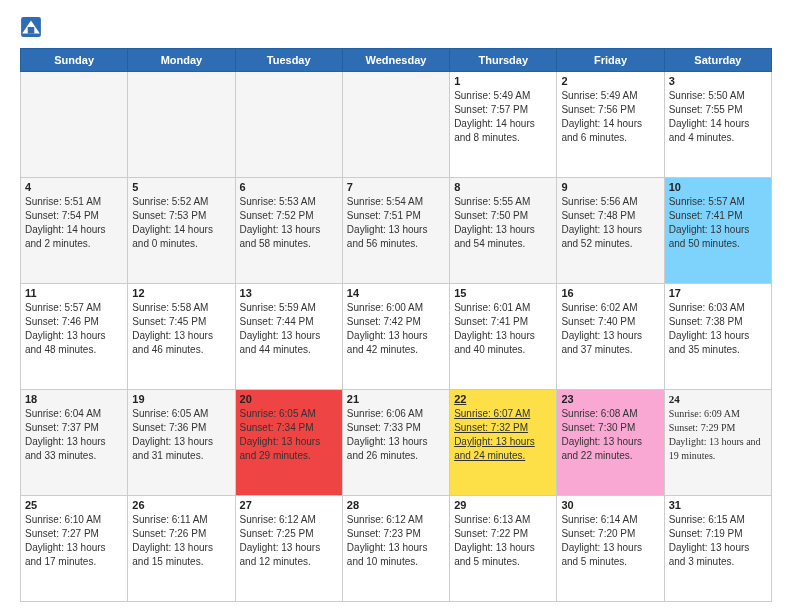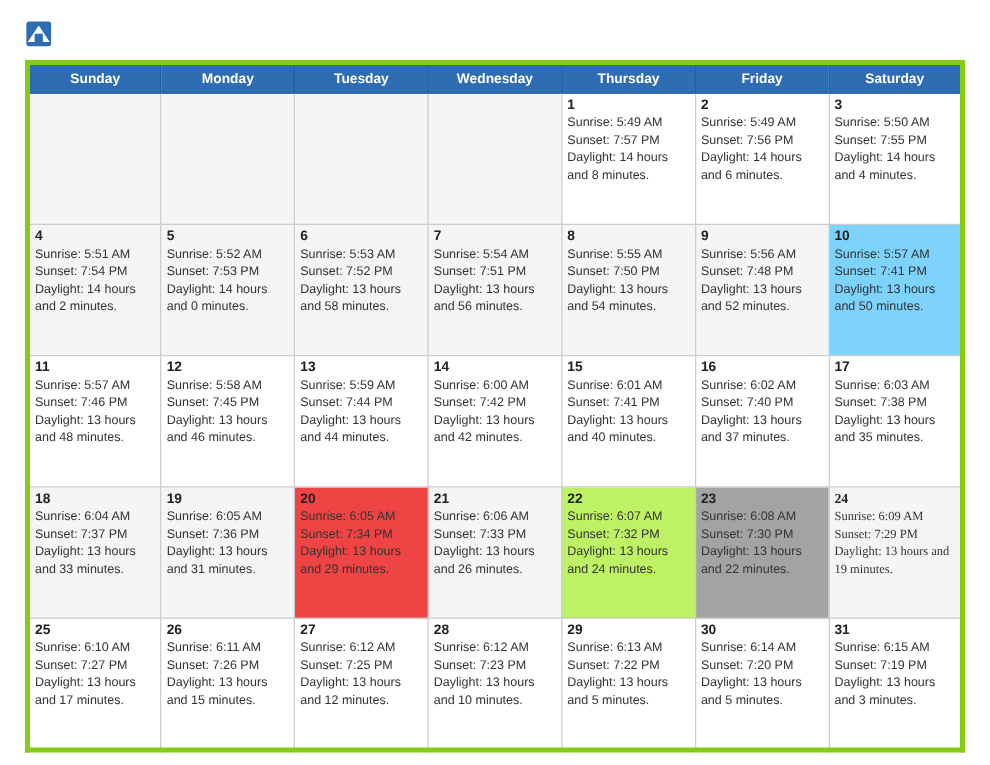--- a/index.html
+++ b/index.html
@@ -50,21 +50,21 @@
       font-weight: bold;
       color: #222;
       line-height: 1.1;
     }
     .location {
       font-size: 14px;
       color: #444;
     }
     .calendar {
       flex: 1;
-      border: 4px solid #84cc16;
+      border: 1px solid #84cc16;
       border-collapse: collapse;
       width: 100%;
       table-layout: fixed;
     }
     .calendar th {
       background: #2e6db4;
       color: #fff;
       font-size: 11px;
       font-weight: bold;
       padding: 5px 4px;
@@ -306,29 +306,29 @@
         </div>
       </td>
           <td style="background: rgb(245, 245, 245);">
         <span class="day-number">21</span>
         <div class="day-info">
           <span>Sunrise: 6:06 AM</span><br>
           <span>Sunset: 7:33 PM</span><br>
           <span>Daylight: 13 hours and 26 minutes.</span>
         </div>
       </td>
-          <td style="background: #bef264;">
+          <td style="background: #fde047; text-decoration: underline;">
         <span class="day-number">22</span>
         <div class="day-info">
           <span>Sunrise: 6:07 AM</span><br>
           <span>Sunset: 7:32 PM</span><br>
           <span>Daylight: 13 hours and 24 minutes.</span>
         </div>
       </td>
-          <td style="background: #a3a3a3;">
+          <td style="background: #f9a8d4;">
         <span class="day-number">23</span>
         <div class="day-info">
           <span>Sunrise: 6:08 AM</span><br>
           <span>Sunset: 7:30 PM</span><br>
           <span>Daylight: 13 hours and 22 minutes.</span>
         </div>
       </td>
           <td style="background: rgb(245, 245, 245); font-family: Liberation Serif, serif;">
         <span class="day-number">24</span>
         <div class="day-info">

